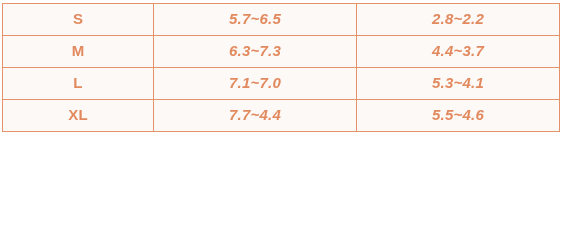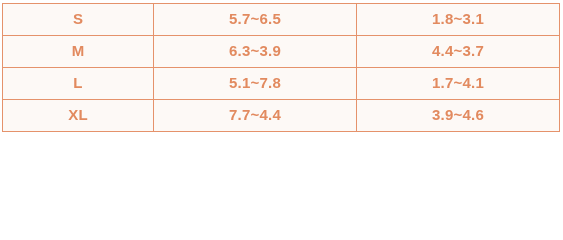--- a/index.html
+++ b/index.html
@@ -38,48 +38,49 @@
     letter-spacing: 0.2px;
     padding: 0;
     line-height: 1.1;
     white-space: nowrap;
   }
   table.size-table td.col-size {
     width: 150px;
   }
   table.size-table td.col-val {
     width: 202px;
+    font-style: italic;
   }
 </style>
 </head>
 <body>
 
 <div class="size-table-wrap">
   <table class="size-table">
     <tbody>
 
       <tr>
         <td class="col-size">S</td>
         <td class="col-val">5.7~6.5</td>
-        <td class="col-val">1.8~3.1</td>
+        <td class="col-val">2.8~2.2</td>
       </tr>
 
       <tr>
         <td class="col-size">M</td>
-        <td class="col-val">6.3~3.9</td>
+        <td class="col-val">6.3~7.3</td>
         <td class="col-val">4.4~3.7</td>
       </tr>
 
       <tr>
         <td class="col-size">L</td>
-        <td class="col-val">5.1~7.8</td>
-        <td class="col-val">1.7~4.1</td>
+        <td class="col-val">7.1~7.0</td>
+        <td class="col-val">5.3~4.1</td>
       </tr>
 
       <tr>
         <td class="col-size">XL</td>
         <td class="col-val">7.7~4.4</td>
-        <td class="col-val">3.9~4.6</td>
+        <td class="col-val">5.5~4.6</td>
       </tr>
 
     </tbody>
   </table>
 </div>
 
 </body></html>

